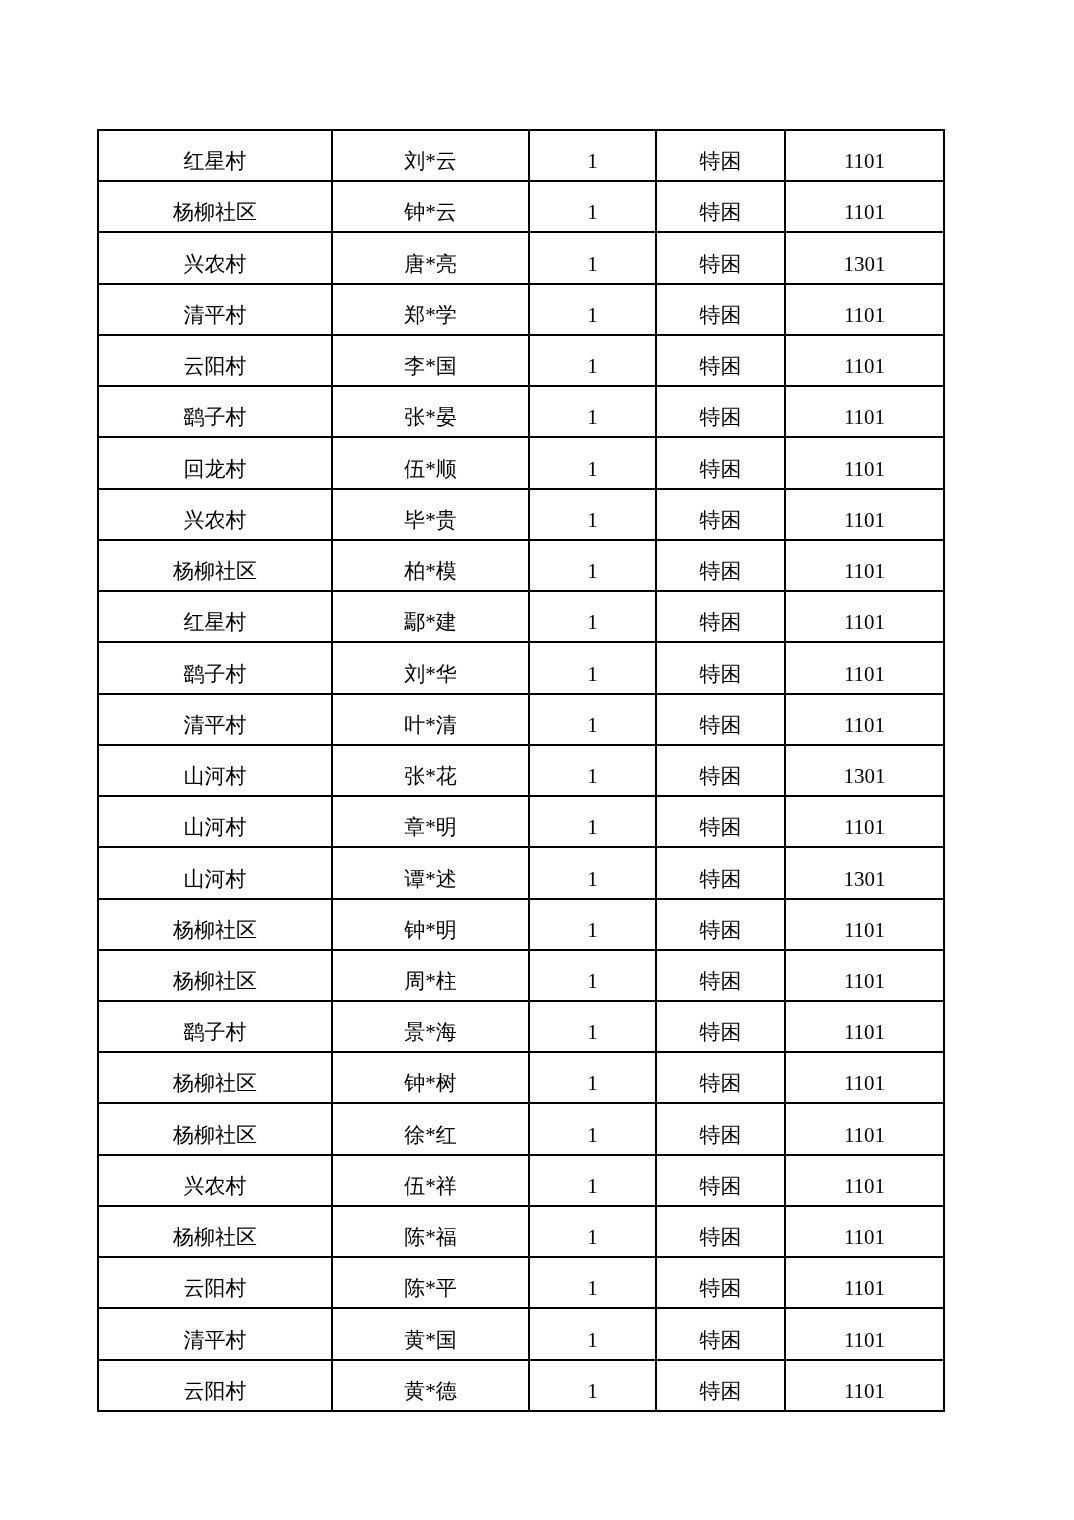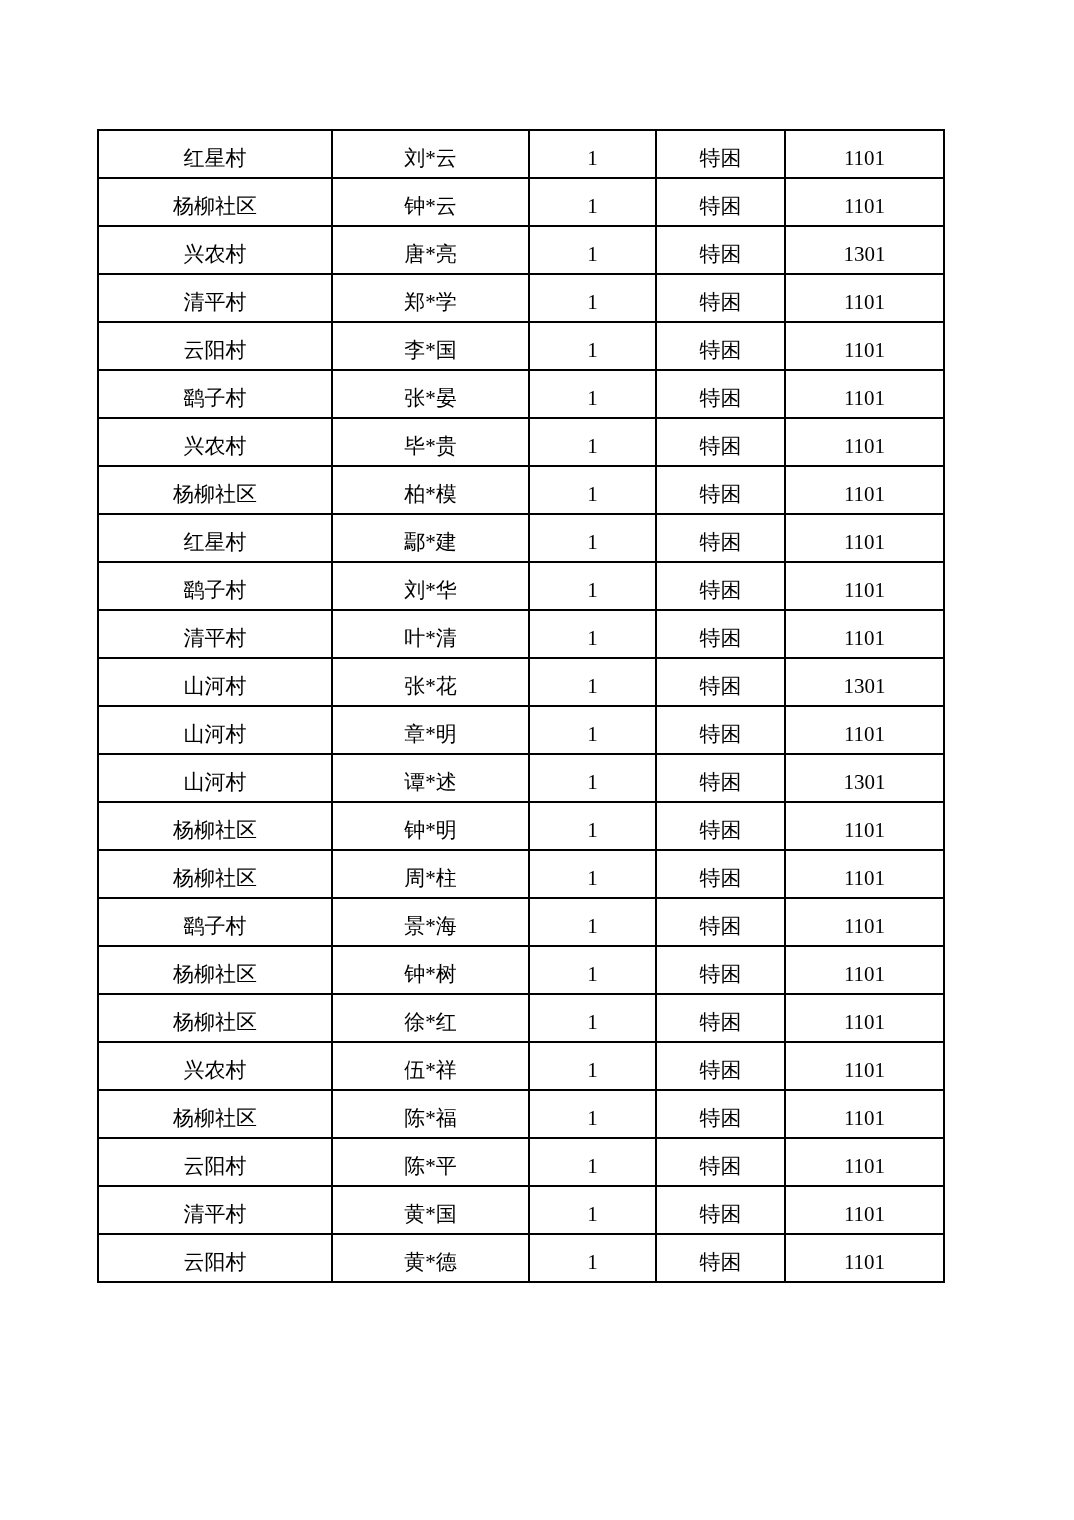--- a/index.html
+++ b/index.html
@@ -20,21 +20,21 @@
     width: 1074px;
     height: 1520px;
     background: #ffffff;
     overflow: hidden;
   }
   table.data-table {
     position: absolute;
     left: 97px;
     top: 129px;
     width: 846px;
-    height: 1154px;
+    height: 1283px;
     border-collapse: collapse;
     table-layout: fixed;
   }
   table.data-table td {
     border: 2px solid #000000;
     text-align: center;
     vertical-align: bottom;
     padding: 0 0 7px 0;
     font-size: 21px;
     line-height: 24px;
@@ -99,20 +99,27 @@
         <td>1101</td>
       </tr>
         <tr>
         <td>鹞子村</td>
         <td>张*晏</td>
         <td>1</td>
         <td>特困</td>
         <td>1101</td>
       </tr>
         <tr>
+        <td>回龙村</td>
+        <td>伍*顺</td>
+        <td>1</td>
+        <td>特困</td>
+        <td>1101</td>
+      </tr>
+        <tr>
         <td>兴农村</td>
         <td>毕*贵</td>
         <td>1</td>
         <td>特困</td>
         <td>1101</td>
       </tr>
         <tr>
         <td>杨柳社区</td>
         <td>柏*模</td>
         <td>1</td>

